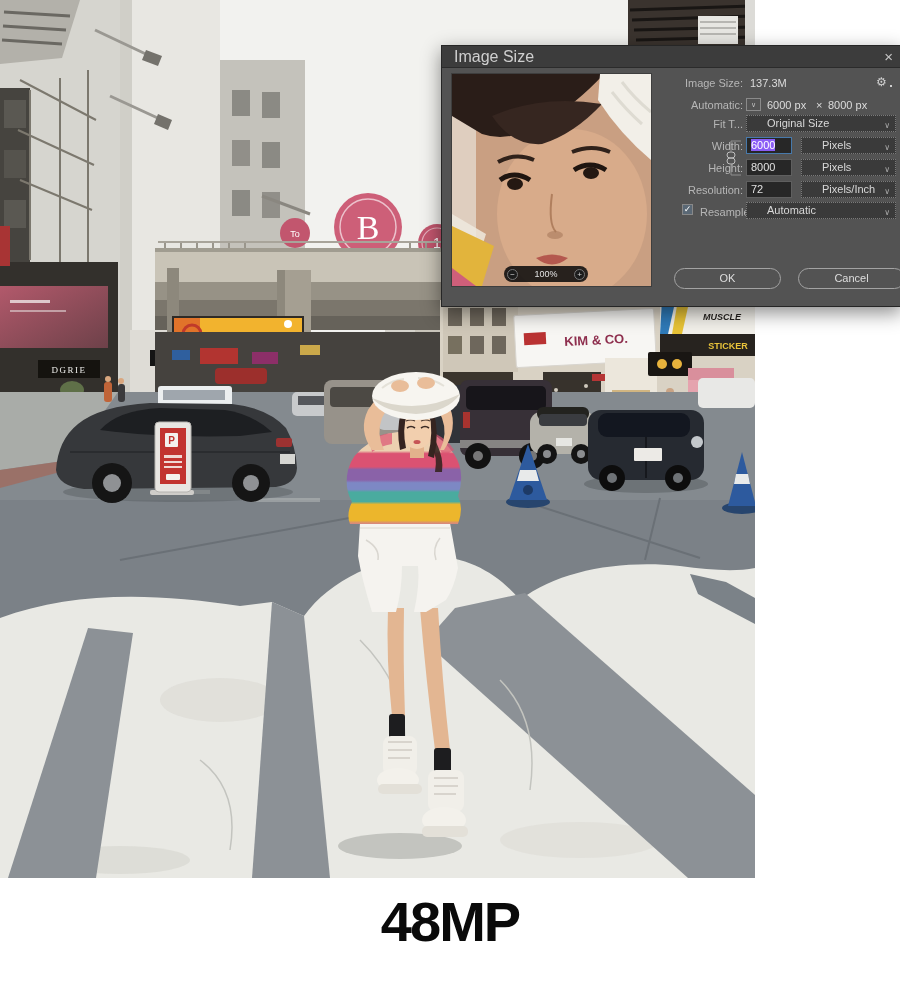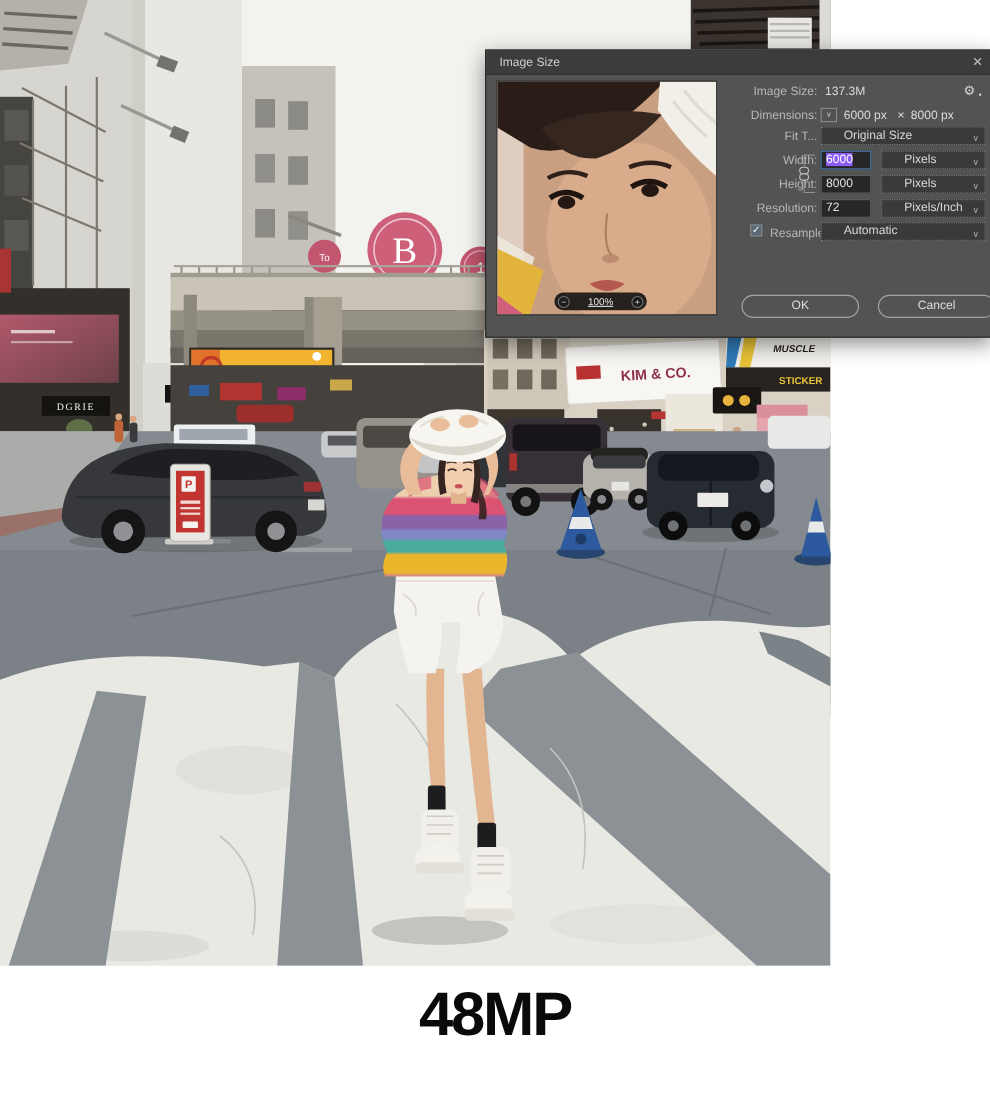--- a/index.html
+++ b/index.html
@@ -6,30 +6,30 @@
   .stage{position:relative;width:900px;height:1000px;background:#ffffff;overflow:hidden;
          font-family:"Liberation Sans",sans-serif;}
   .photo{position:absolute;left:0;top:0;width:755px;height:878px;}
   .photo svg{display:block;width:755px;height:878px;}
 
   
   .dialog{position:absolute;left:441px;top:45px;width:459px;height:260px;background:#535353;
           border:1px solid #262626;box-shadow:0 6px 18px rgba(0,0,0,.45);font-size:11px;color:#d8d8d8;}
   .titlebar{position:absolute;left:0;top:0;width:459px;height:22px;background:#3c3c3c;
             border-bottom:1px solid #2b2b2b;box-sizing:border-box;}
-  .titlebar .ttl{position:absolute;left:12px;top:0;line-height:22px;color:#cfcfcf;font-size:11px;}
+  .titlebar .ttl{position:absolute;left:12px;top:0;line-height:22px;color:#cfcfcf;font-size:16px;}
   .titlebar .close{position:absolute;right:8px;top:0;line-height:21px;font-size:15px;color:#c6c6c6;cursor:default;}
   .preview{position:absolute;left:10px;top:28px;width:199px;height:212px;background:#2b2b2b;
            outline:1px solid #3e3e3e;overflow:hidden;}
   .preview svg{display:block;width:199px;height:212px;}
   .zoompill{position:absolute;left:62px;top:220px;width:84px;height:16px;background:rgba(14,14,14,.88);
             border-radius:8px;display:flex;align-items:center;justify-content:space-between;padding:0 3px;box-sizing:border-box;}
   .zbtn{width:11px;height:11px;border:1px solid #777;border-radius:50%;background:#1c1c1c;color:#d6d6d6;
         font-size:8px;line-height:10px;text-align:center;box-sizing:border-box;}
-  .zval{color:#e2e2e2;font-size:9px;text-decoration:underline;}
+  .zval{color:#e2e2e2;font-size:9px;}
   .lbl{position:absolute;right:158px;color:#b6b6b6;white-space:nowrap;}
   .val{position:absolute;color:#dcdcdc;white-space:nowrap;}
   .field{position:absolute;width:46px;height:17px;background:#272727;border:1px solid #5f5f5f;
          box-sizing:border-box;line-height:15px;padding-left:4px;color:#e0e0e0;}
   .field.focus{border-color:#4779ab;}
   .field.focus .sel{background:#8b5cf6;color:#fff;}
   .dd{position:absolute;height:17px;background:#3a3a3a;border:1px dotted #7a7a7a;box-sizing:border-box;
       line-height:15px;padding-left:20px;color:#d8d8d8;}
   .dd .chev{position:absolute;right:5px;top:2px;font-size:8px;color:#aaa;}
   .chevbox{position:absolute;left:304px;top:52px;width:15px;height:13px;border:1px solid #8a8a8a;
@@ -440,21 +440,21 @@
       <span class="zbtn">−</span>
       <span class="zval">100%</span>
       <span class="zbtn">+</span>
     </div>
 
     <span class="lbl" style="top:31px">Image Size:</span>
     <span class="val" style="left:308px;top:31px">137.3M</span>
     <span class="gear">⚙</span>
     <div class="geardot"></div>
 
-    <span class="lbl" style="top:53px">Dimensions:</span>
+    <span class="lbl" style="top:53px">Automatic:</span>
     <span class="chevbox">∨</span>
     <span class="val" style="left:325px;top:53px">6000 px</span>
     <span class="val" style="left:374px;top:53px">×</span>
     <span class="val" style="left:386px;top:53px">8000 px</span>
 
     <span class="lbl" style="top:72px">Fit T...</span>
     <div class="dd" style="left:304px;top:69px;width:150px">
       <span>Original Size</span>
       <span class="chev">∨</span>
     </div>

